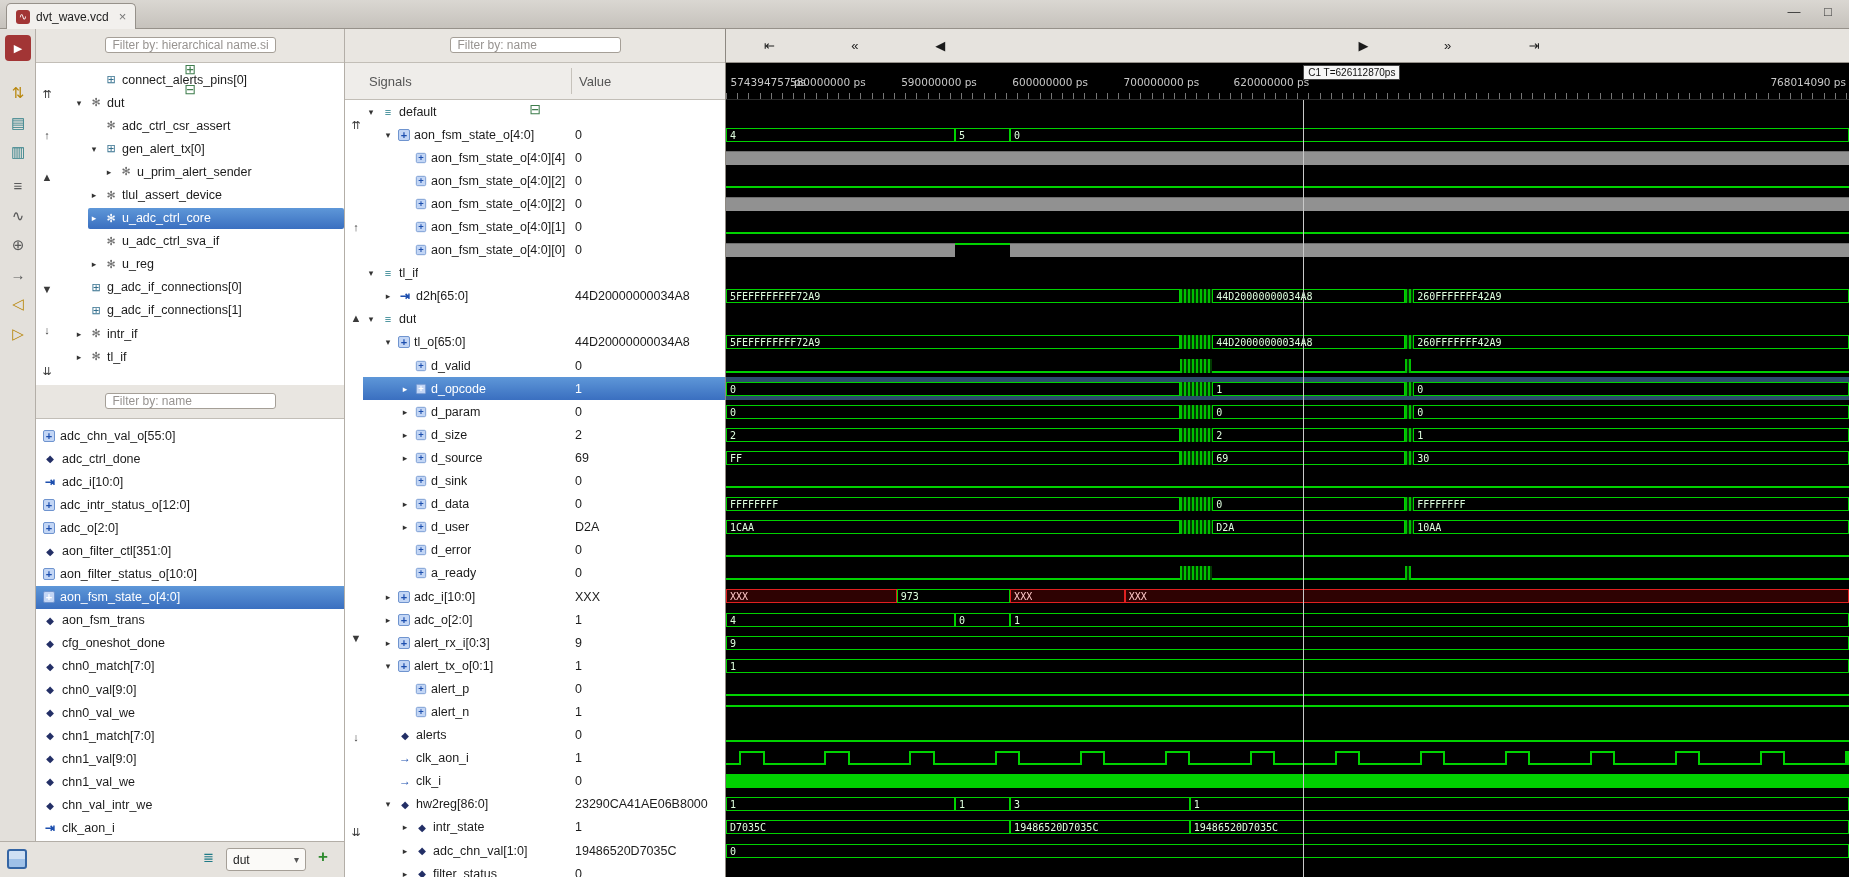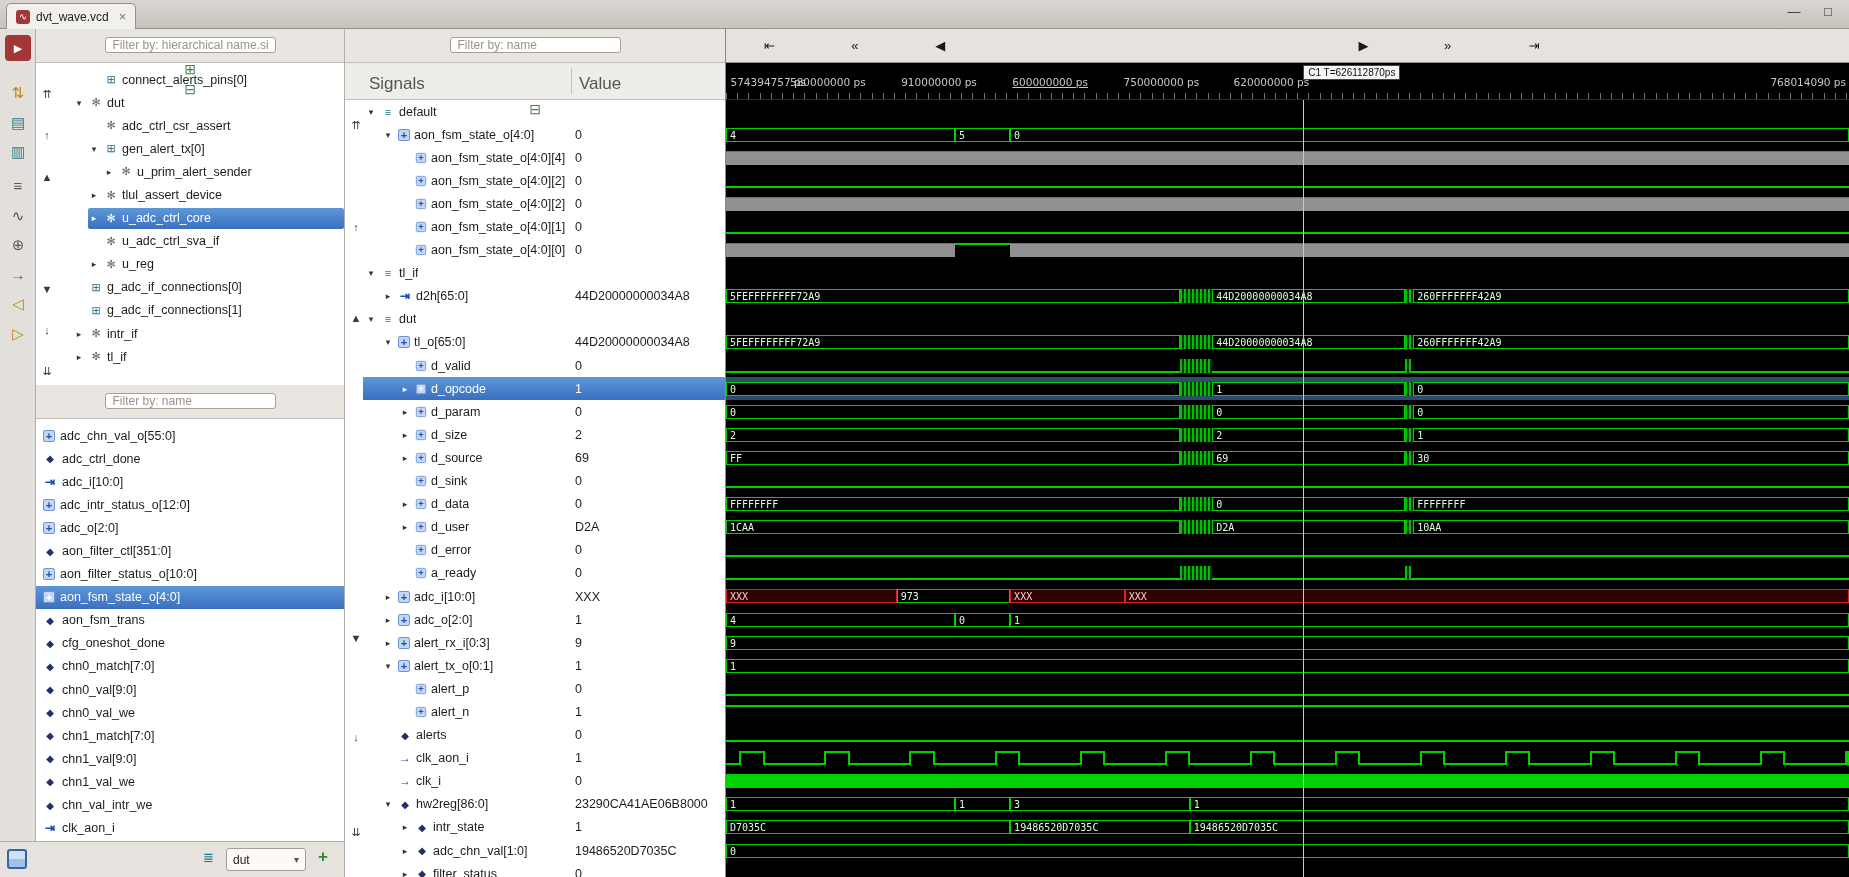--- a/index.html
+++ b/index.html
@@ -69,21 +69,21 @@
   .scopedd { position:absolute; left:226px; top:6px; width:80px; height:23px; background:#fbfaf8;
              border:1px solid #a59f97; border-radius:3px; display:flex; align-items:center;
              justify-content:space-between; padding:0 6px; font-size:12px; }
   .scopedd .caret { color:#555; font-size:10px; }
   .addbtn { position:absolute; left:318px; top:5px; color:#2e8b2e; font-weight:bold; font-size:17px; }
 
   
   .sigpanel { position:absolute; left:345px; top:29px; width:381px; bottom:0;
               background:#fff; border-right:1px solid #8d8881; }
   .sighead { position:absolute; left:0; top:34px; right:0; height:37px; background:#efedea;
-             border-bottom:1px solid #c2beb7; font-size:17px; color:#555; }
+             border-bottom:1px solid #c2beb7; font-size:13px; color:#555; }
   .sighead .h1 { position:absolute; left:24px; top:11px; }
   .sighead .h2 { position:absolute; left:234px; top:11px;text-align:right; }
   .hdiv { position:absolute; left:226px; top:5px; bottom:5px; width:1px; background:#c6c2bb; }
   .sigstrip { position:absolute; left:0; top:71px; width:18px; bottom:0; background:#fff; }
   .sigrows { position:absolute; left:18px; top:71px; right:0; bottom:0; overflow:hidden; }
   .srow { position:relative; height:23.1px; display:flex; align-items:center; }
   .srow.sel { background:linear-gradient(#5e97d8,#3a6fc0); color:#fff; }
   .srow.sel .exp, .srow.sel .nicon { color:#fff !important; }
   .sname { display:flex; align-items:center; gap:4px; white-space:nowrap; overflow:hidden; max-width:208px; }
   .sval { position:absolute; left:212px; right:2px; white-space:nowrap; overflow:hidden; }
@@ -647,23 +647,23 @@
       <div class="wtbtn" style="left: 10.4%;">«</div>
       <div class="wtbtn" style="left: 18%;">◀</div>
       <div class="wtbtn" style="left: 55.7%;">▶</div>
       <div class="wtbtn" style="left: 63.2%;">»</div>
       <div class="wtbtn" style="left: 70.9%;">⇥</div>
     </div>
   <div class="ruler">
     <div class="ticks"></div>
   <span class="rlabel" style="left: 0.4%;">574394757 ps</span>
       <span class="rlabel" style="left: 5.7%;">580000000 ps</span>
-      <span class="rlabel" style="left: 15.6%;">910000000 ps</span>
-      <span class="rlabel" style="left: 25.5%; text-decoration: underline;">600000000 ps</span>
-      <span class="rlabel" style="left: 35.4%;">750000000 ps</span>
+      <span class="rlabel" style="left: 15.6%;">590000000 ps</span>
+      <span class="rlabel" style="left: 25.5%;">600000000 ps</span>
+      <span class="rlabel" style="left: 35.4%;">700000000 ps</span>
       <span class="rlabel" style="left: 45.2%;">620000000 ps</span>
       <span class="rlabel" style="right: 3px;">768014090 ps</span>
       <span class="cursorbox" style="left: 51.4%;">C1 T=626112870ps</span>
     </div>
   <div class="waverows">
       <div class="wrow"></div>
       <div class="wrow">
         <div class="seg" style="left: 0%; width: 20.4%;">
           <span class="lbl">4</span>
         </div>

